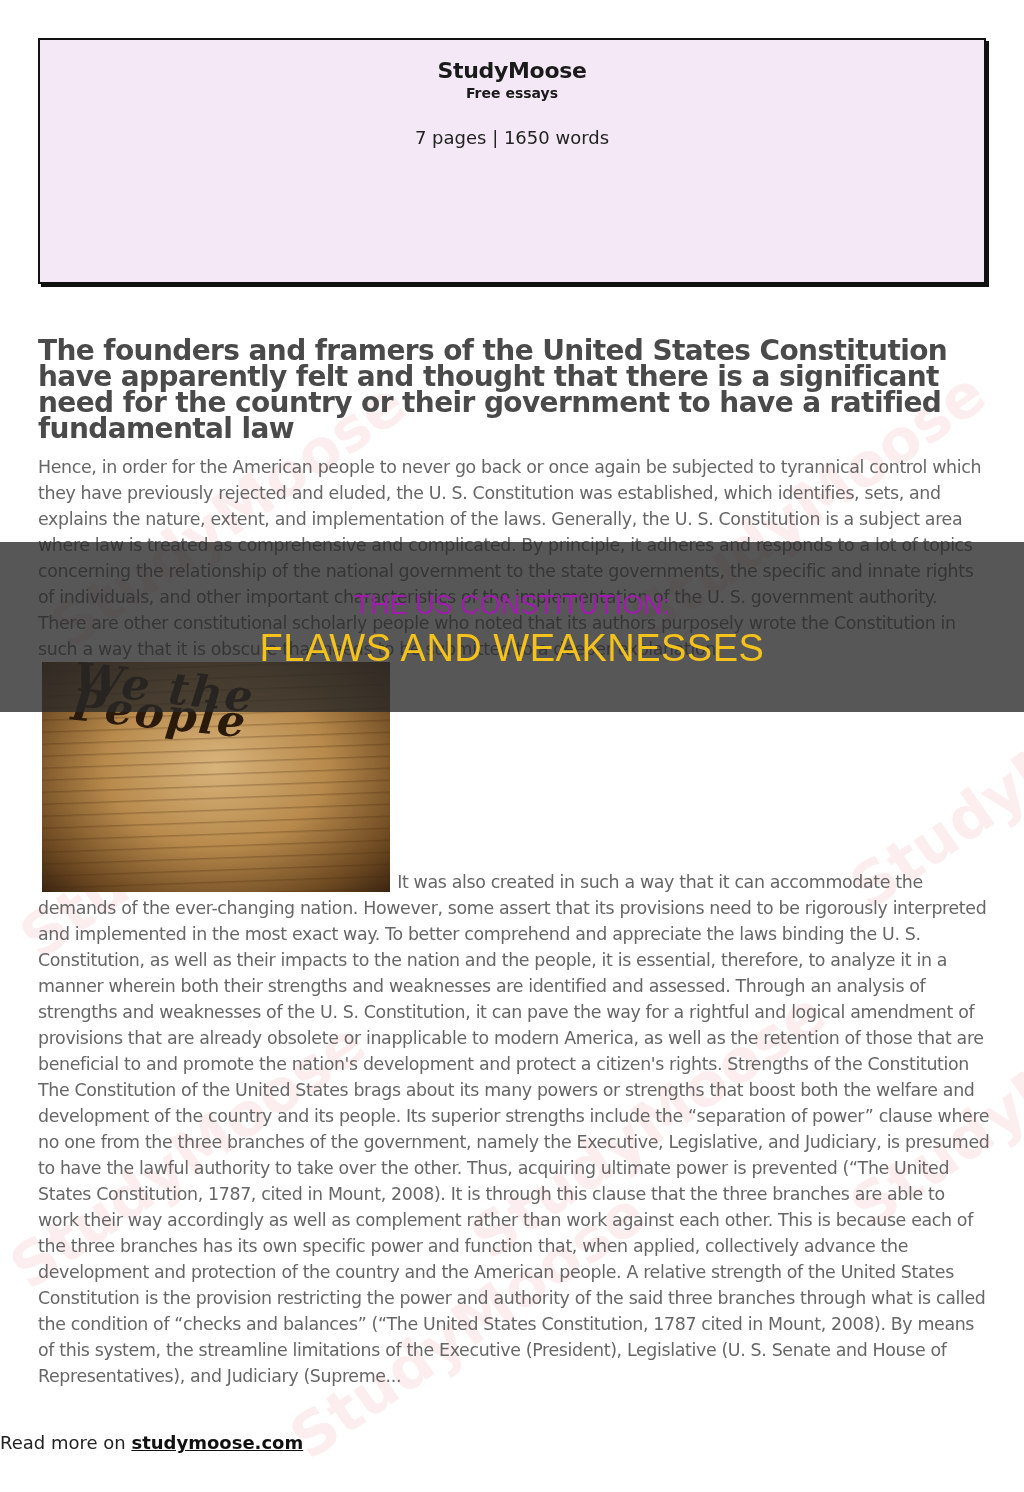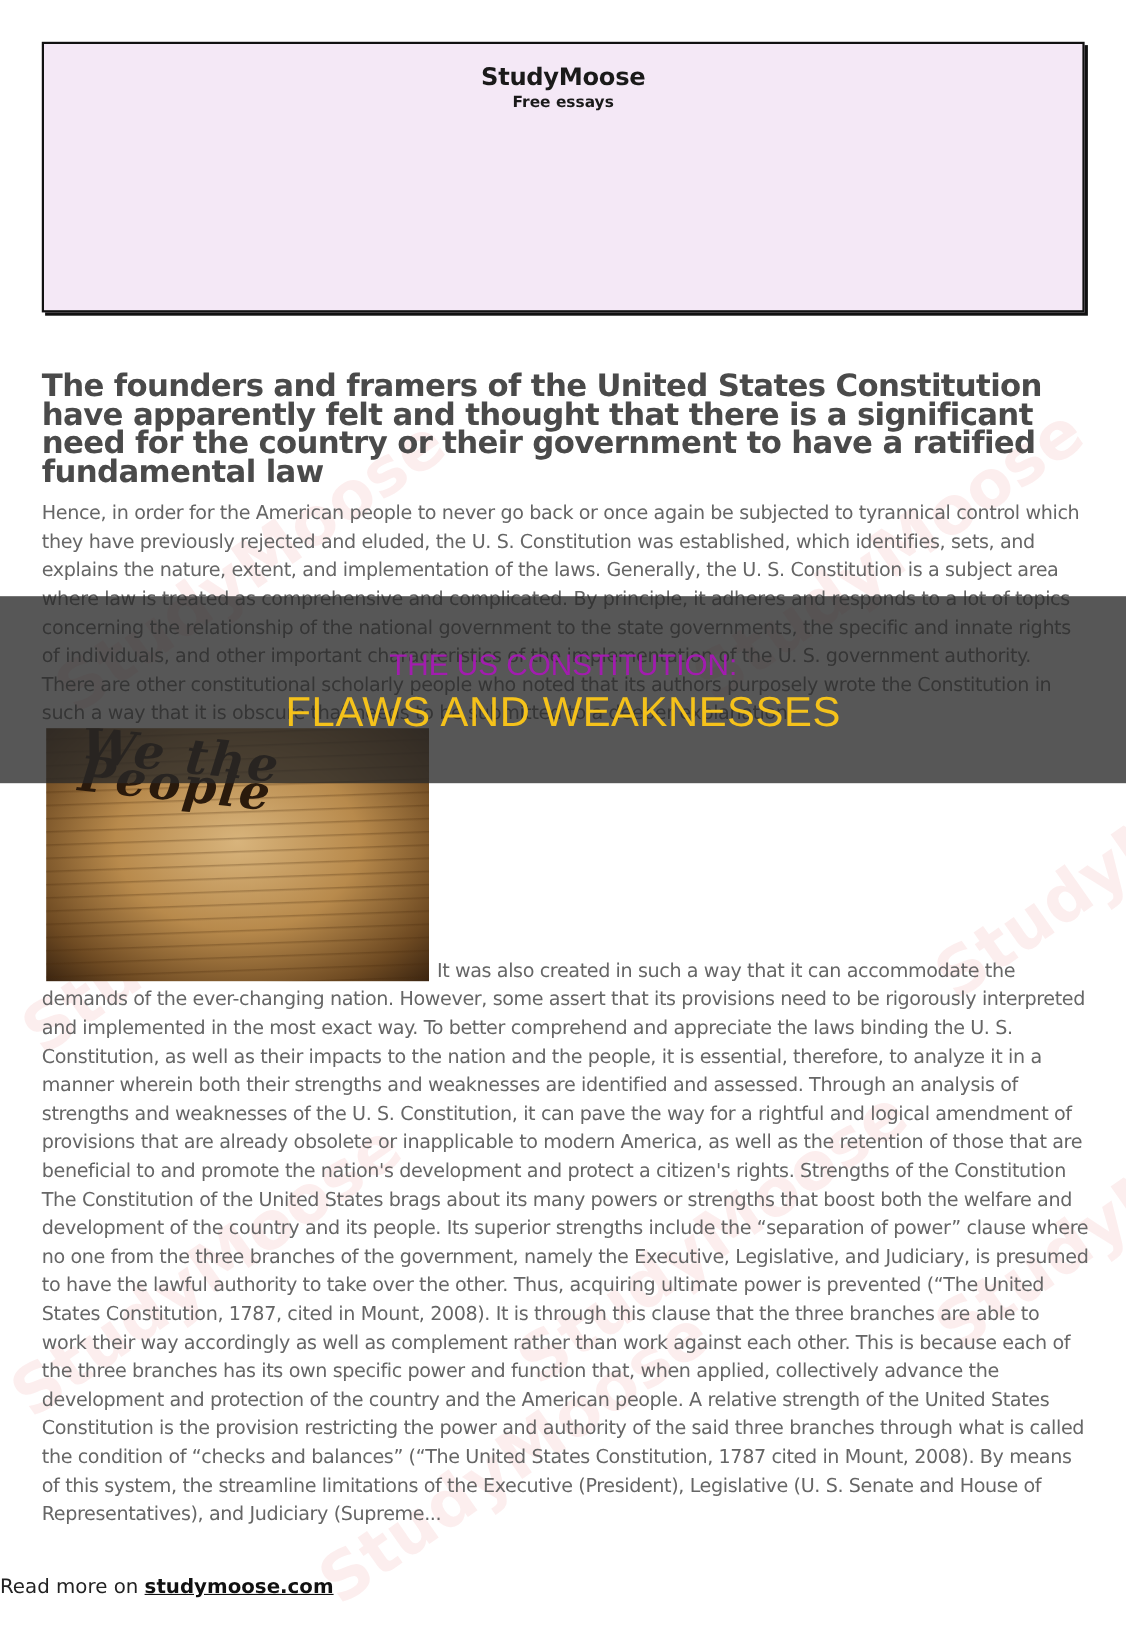--- a/index.html
+++ b/index.html
@@ -71,20 +71,21 @@
 <div class="watermark" style="left:-10px; top:790px;">StudyMoose</div>
 <div class="watermark" style="left:820px; top:740px;">StudyMoose</div>
 <div class="watermark" style="left:-20px; top:1120px;">StudyMoose</div>
 <div class="watermark" style="left:440px; top:1090px;">StudyMoose</div>
 <div class="watermark" style="left:820px; top:1060px;">StudyMoose</div>
 <div class="watermark" style="left:260px; top:1290px;">StudyMoose</div>
 
 <div class="header-card">
   <div class="brand">StudyMoose</div>
   <div class="brand-sub">Free essays</div>
+  <div class="doc-meta">7 pages | 1650 words</div>
 </div>
 
 <div class="content">
   <h2 class="section-heading">The founders and framers of the United States Constitution have apparently felt and thought that there is a significant need for the country or their government to have a ratified fundamental law</h2>
   <p class="para">
     <span>Hence, in order for the American people to never go back or once again be subjected to tyrannical control which they have previously rejected and eluded, the U. S. Constitution was established, which identifies, sets, and explains the nature, extent, and implementation of the laws. Generally, the U. S. Constitution is a subject area where law is treated as comprehensive and complicated. By principle, it adheres and responds to a lot of topics concerning the relationship of the national government to the state governments, the specific and innate rights of individuals, and other important characteristics of the implementation of the U. S. government authority. There are other constitutional scholarly people who noted that its authors purposely wrote the Constitution in such a way that it is obscure that needs to be submitted to a deeper explanation.</span>
     <span class="inline-image">
       <span class="script">We the People</span>
     </span>
     <span>It was also created in such a way that it can accommodate the demands of the ever-changing nation. However, some assert that its provisions need to be rigorously interpreted and implemented in the most exact way. To better comprehend and appreciate the laws binding the U. S. Constitution, as well as their impacts to the nation and the people, it is essential, therefore, to analyze it in a manner wherein both their strengths and weaknesses are identified and assessed. Through an analysis of strengths and weaknesses of the U. S. Constitution, it can pave the way for a rightful and logical amendment of provisions that are already obsolete or inapplicable to modern America, as well as the retention of those that are beneficial to and promote the nation's development and protect a citizen's rights. Strengths of the Constitution The Constitution of the United States brags about its many powers or strengths that boost both the welfare and development of the country and its people. Its superior strengths include the “separation of power” clause where no one from the three branches of the government, namely the Executive, Legislative, and Judiciary, is presumed to have the lawful authority to take over the other. Thus, acquiring ultimate power is prevented (“The United States Constitution, 1787, cited in Mount, 2008). It is through this clause that the three branches are able to work their way accordingly as well as complement rather than work against each other. This is because each of the three branches has its own specific power and function that, when applied, collectively advance the development and protection of the country and the American people. A relative strength of the United States Constitution is the provision restricting the power and authority of the said three branches through what is called the condition of “checks and balances” (“The United States Constitution, 1787 cited in Mount, 2008). By means of this system, the streamline limitations of the Executive (President), Legislative (U. S. Senate and House of Representatives), and Judiciary (Supreme...</span>

